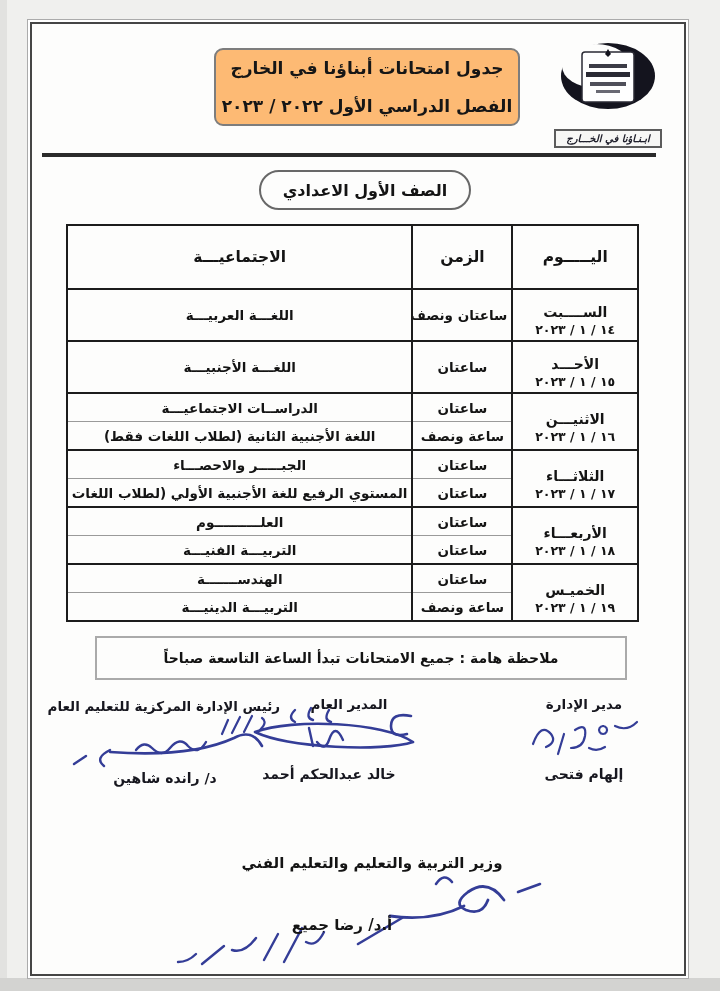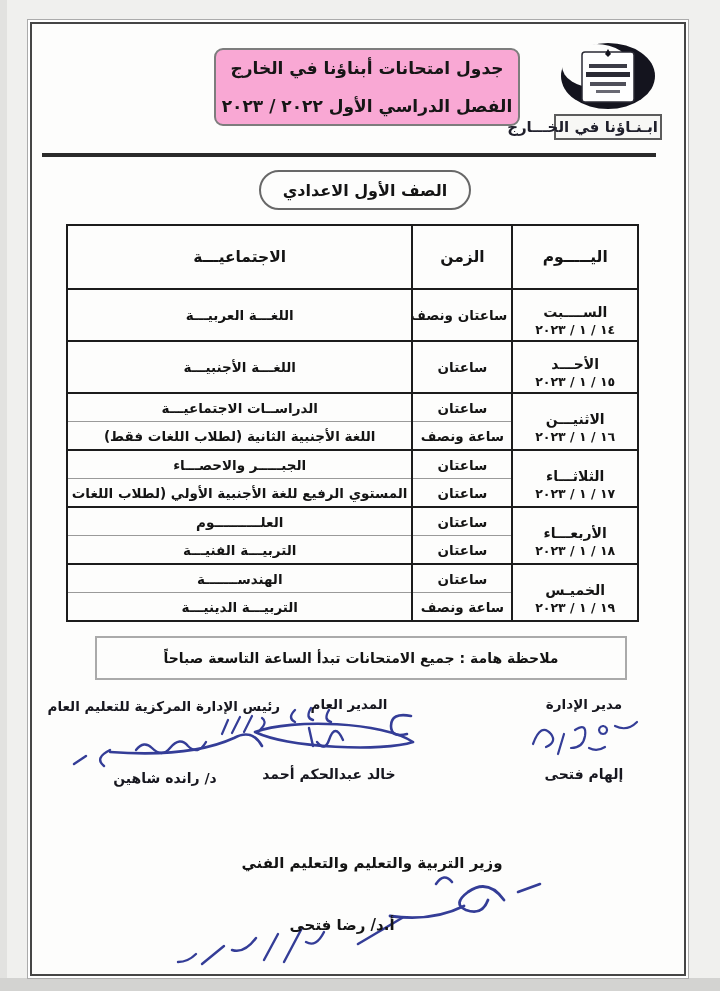--- a/index.html
+++ b/index.html
@@ -18,29 +18,29 @@
     background:#fdfdfc;
     border:2px solid #454545;
     box-shadow:0 0 0 2px #ffffff, 0 0 0 3px #ababab;
   }
 
   
   .title-box {
     position:absolute; left:182px; top:24px; width:302px; height:74px;
     border:2px solid #7d7d7d; border-radius:9px;
     display:flex; flex-direction:column; justify-content:center; align-items:center; gap:18px;
-    background:#f9a8d4;
+    background:#fdba74;
   }
   .title-line { font-size:17px; font-weight:bold; color:#161616; white-space:nowrap; }
 
   .logo-block { position:absolute; right:22px; top:16px; width:108px; text-align:center; }
   .logo-svg { display:block; margin:0 auto; }
   .logo-caption {
-    margin-top:2px; border:2px solid #5c5c5c; background:#f7f7f5;
-    font-size:15px; font-weight:bold; color:#20202c; padding:2px 2px; white-space:nowrap;
+    margin-top:17px; border:2px solid #5c5c5c; background:#f7f7f5;
+    font-size:10px; font-weight:bold; color:#20202c; padding:2px 2px; white-space:nowrap;font-style:italic;
   }
 
   .header-divider { position:absolute; left:10px; top:129px; width:614px; height:4px; background:#2b2b2b; }
 
   .grade-pill {
     position:absolute; left:227px; top:146px; width:208px; height:36px;
     border:2.5px solid #686868; border-radius:20px;
     display:flex; align-items:center; justify-content:center;
     font-size:16px; font-weight:bold; color:#141414; background:#fdfdfc;
   }
@@ -251,17 +251,17 @@
         <path class="ink-path" stroke-width="2.6" d="M300,12 q-8,-10 -16,2" stroke="#343d97"></path>
         <path class="ink-path" stroke-width="2.6" d="M366,22 l22,-8" stroke="#343d97"></path>
         <path class="ink-path" stroke-width="2.6" d="M250,48 l-44,26" stroke="#343d97"></path>
         <path class="ink-path" stroke-width="2.4" d="M172,62 q-8,16 -18,10" stroke="#343d97"></path>
         <path class="ink-path" stroke-width="2.4" d="M150,58 l-18,34" stroke="#343d97"></path>
         <path class="ink-path" stroke-width="2.4" d="M126,64 l-14,26" stroke="#343d97"></path>
         <path class="ink-path" stroke-width="2.4" d="M104,68 q-12,16 -24,12" stroke="#343d97"></path>
         <path class="ink-path" stroke-width="2.4" d="M72,76 l-22,18" stroke="#343d97"></path>
         <path class="ink-path" stroke-width="2.4" d="M44,84 q-8,8 -18,8" stroke="#343d97"></path>
       </svg>
-      <div class="minister-name">أ.د/ رضا فتحى</div>
+      <div class="minister-name">أ.د/ رضا جميع</div>
     </div>
 
   </div>
 </div>
 
 </body></html>

